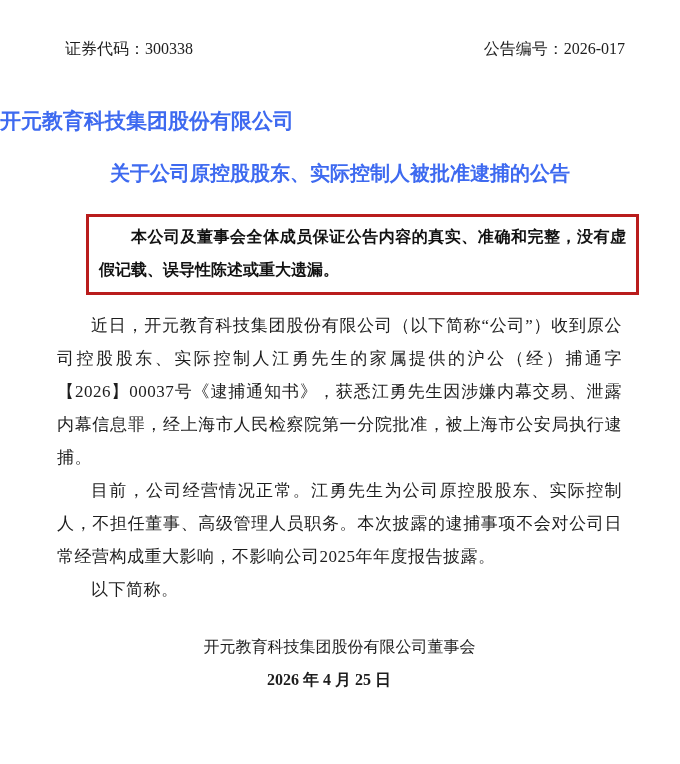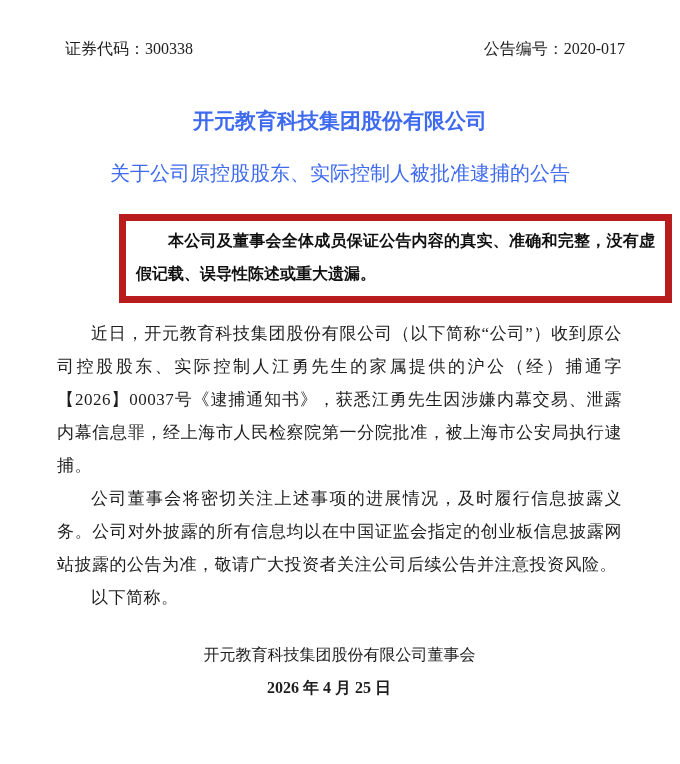--- a/index.html
+++ b/index.html
@@ -18,41 +18,41 @@
   .doc-header {
     display: flex;
     justify-content: space-between;
     margin: 0 55px 0 65px;
     font-size: 16px;
     line-height: 18px;
     white-space: nowrap;
   }
   .title-company {
     margin: 50px 0 0 0;
-    text-align: center;
+    text-align: left;
     font-family: "Liberation Sans", sans-serif;
     font-weight: bold;
     font-size: 21px;
     line-height: 26px;
     color: #3e6af0;
   }
   .title-subject {
     margin: 26px 0 0 0;
     text-align: center;
     font-family: "Liberation Sans", sans-serif;
-    font-weight: normal;
+    font-weight: bold;
     font-size: 20px;
     line-height: 26px;
     color: #3e6af0;
   }
   .disclaimer-box {
     box-sizing: border-box;
-    margin: 28px 0 0 119px;
+    margin: 28px 0 0 86px;
     width: 553px;
-    border: 7px solid #b91c1c;
+    border: 3px solid #b91c1c;
     padding: 3px 10px 6px 10px;
   }
   .disclaimer-box p {
     margin: 0;
     font-family: "Liberation Sans", sans-serif;
     font-weight: bold;
     font-size: 16px;
     line-height: 33px;
     text-indent: 2em;
     text-align: justify;
@@ -85,34 +85,34 @@
     font-weight: bold;
   }
 </style>
 </head>
 <body>
 
 <div class="page">
 
   <div class="doc-header">
     <span>证券代码：300338</span>
-    <span>公告编号：2020-017</span>
+    <span>公告编号：2026-017</span>
   </div>
 
   <h1 class="title-company">开元教育科技集团股份有限公司</h1>
 
   <h2 class="title-subject">关于公司原控股股东、实际控制人被批准逮捕的公告</h2>
 
   <div class="disclaimer-box">
     <p>本公司及董事会全体成员保证公告内容的真实、准确和完整，没有虚假记载、误导性陈述或重大遗漏。</p>
   </div>
 
   <div class="doc-body">
     <p>近日，开元教育科技集团股份有限公司（以下简称“公司”）收到原公司控股股东、实际控制人江勇先生的家属提供的沪公（经）捕通字【2026】00037号《逮捕通知书》，获悉江勇先生因涉嫌内幕交易、泄露内幕信息罪，经上海市人民检察院第一分院批准，被上海市公安局执行逮捕。</p>
-    <p>公司董事会将密切关注上述事项的进展情况，及时履行信息披露义务。公司对外披露的所有信息均以在中国证监会指定的创业板信息披露网站披露的公告为准，敬请广大投资者关注公司后续公告并注意投资风险。</p>
+    <p>目前，公司经营情况正常。江勇先生为公司原控股股东、实际控制人，不担任董事、高级管理人员职务。本次披露的逮捕事项不会对公司日常经营构成重大影响，不影响公司2025年年度报告披露。</p>
     <p>以下简称。</p>
   </div>
 
   <div class="signature-block">
     <p class="signature-company">开元教育科技集团股份有限公司董事会</p>
     <p class="signature-date">2026 年 4 月 25 日</p>
   </div>
 
 </div>
 

